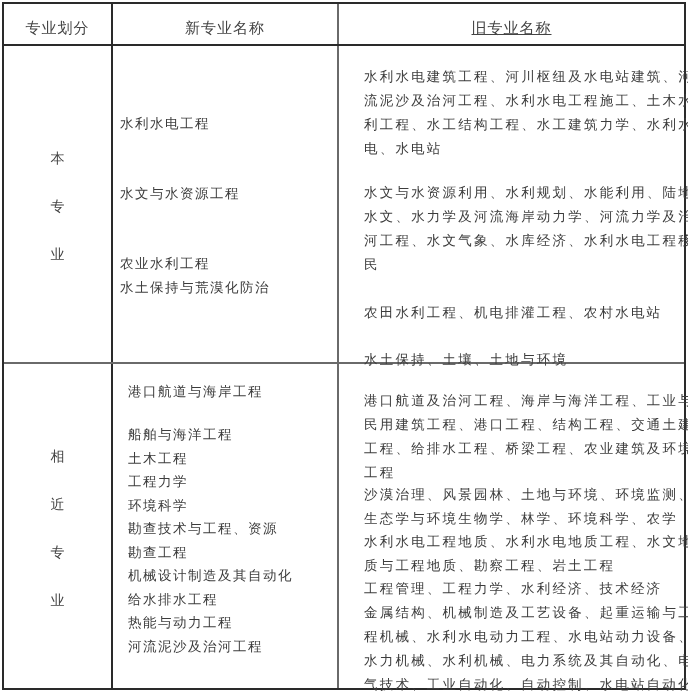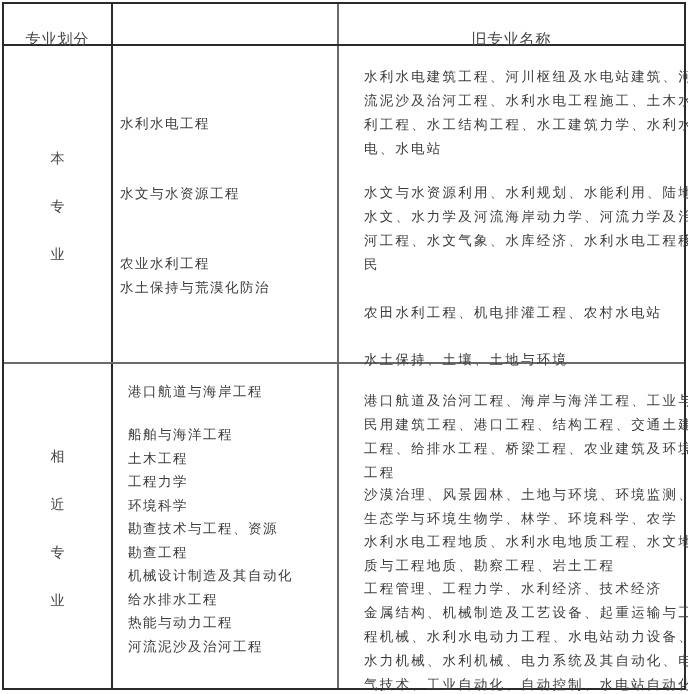--- a/index.html
+++ b/index.html
@@ -6,43 +6,44 @@
   body { width:688px; height:694px; overflow:hidden; position:relative;
          font-family: "DejaVu Sans", "Liberation Sans", sans-serif; color:#3a3a3a; }
   .tbl { position:absolute; left:2px; top:2px; width:684px; height:688px;
          border:2px solid #2a2a2a; box-sizing:border-box; }
   .vline { position:absolute; top:0; bottom:0; width:0; }
   .v1 { left:107px; border-left:2px solid #2a2a2a; }
   .v2 { left:333px; border-left:2px solid #6a6a6a; }
   .hline { position:absolute; left:0; right:0; height:0; }
   .h1 { top:40px; border-top:2px solid #2a2a2a; }
   .h2 { top:358px; border-top:2px solid #6a6a6a; }
-  .hdr { position:absolute; top:15px; height:40px; display:flex; align-items:center; justify-content:center;
+  .hdr { position:absolute; top:4px; height:40px; display:flex; align-items:center; justify-content:center;
          font-size:15px; color:#444; letter-spacing:1px;border-radius:14px; }
   .hdr.c1 { left:0; width:107px; }
   .hdr.c2 { left:109px; width:224px; }
-  .hdr.c3 { left:335px; width:345px; }
+  .hdr.c3 { left:335px; width:345px;text-decoration:underline; }
   .cat { position:absolute; left:0; width:107px; font-size:14px; color:#444; text-align:center; }
   .cat span { position:absolute; left:0; width:107px; text-align:center; }
   .newlist { position:absolute; left:116px; font-size:13.5px; line-height:23.5px; letter-spacing:1.5px; color:#3c3c3c; }
   .newlist div { white-space:nowrap; position:absolute; left:0; }
   .old { position:absolute; left:350px; width:330px; font-size:13.5px; line-height:24px;
          letter-spacing:2.2px; color:#3c3c3c; text-align:justify; }
   .old p { margin:12px; position:absolute; left:0; width:330px; }
 </style>
 </head>
 <body>
 
 <div class="tbl">
   <div class="vline v1"></div>
   <div class="vline v2"></div>
   <div class="hline h1"></div>
   <div class="hline h2"></div>
 
   <div class="hdr c1">专业划分</div>
+  <div class="hdr c2">新专业名称</div>
   <div class="hdr c3">旧专业名称</div>
 
   <div class="cat">
     <span style="top:146px">本</span>
     <span style="top:194px">专</span>
     <span style="top:242px">业</span>
   </div>
   <div class="newlist" style="top:0">
     <div style="top:108px">水利水电工程</div>
     <div style="top:178px">水文与水资源工程</div>

